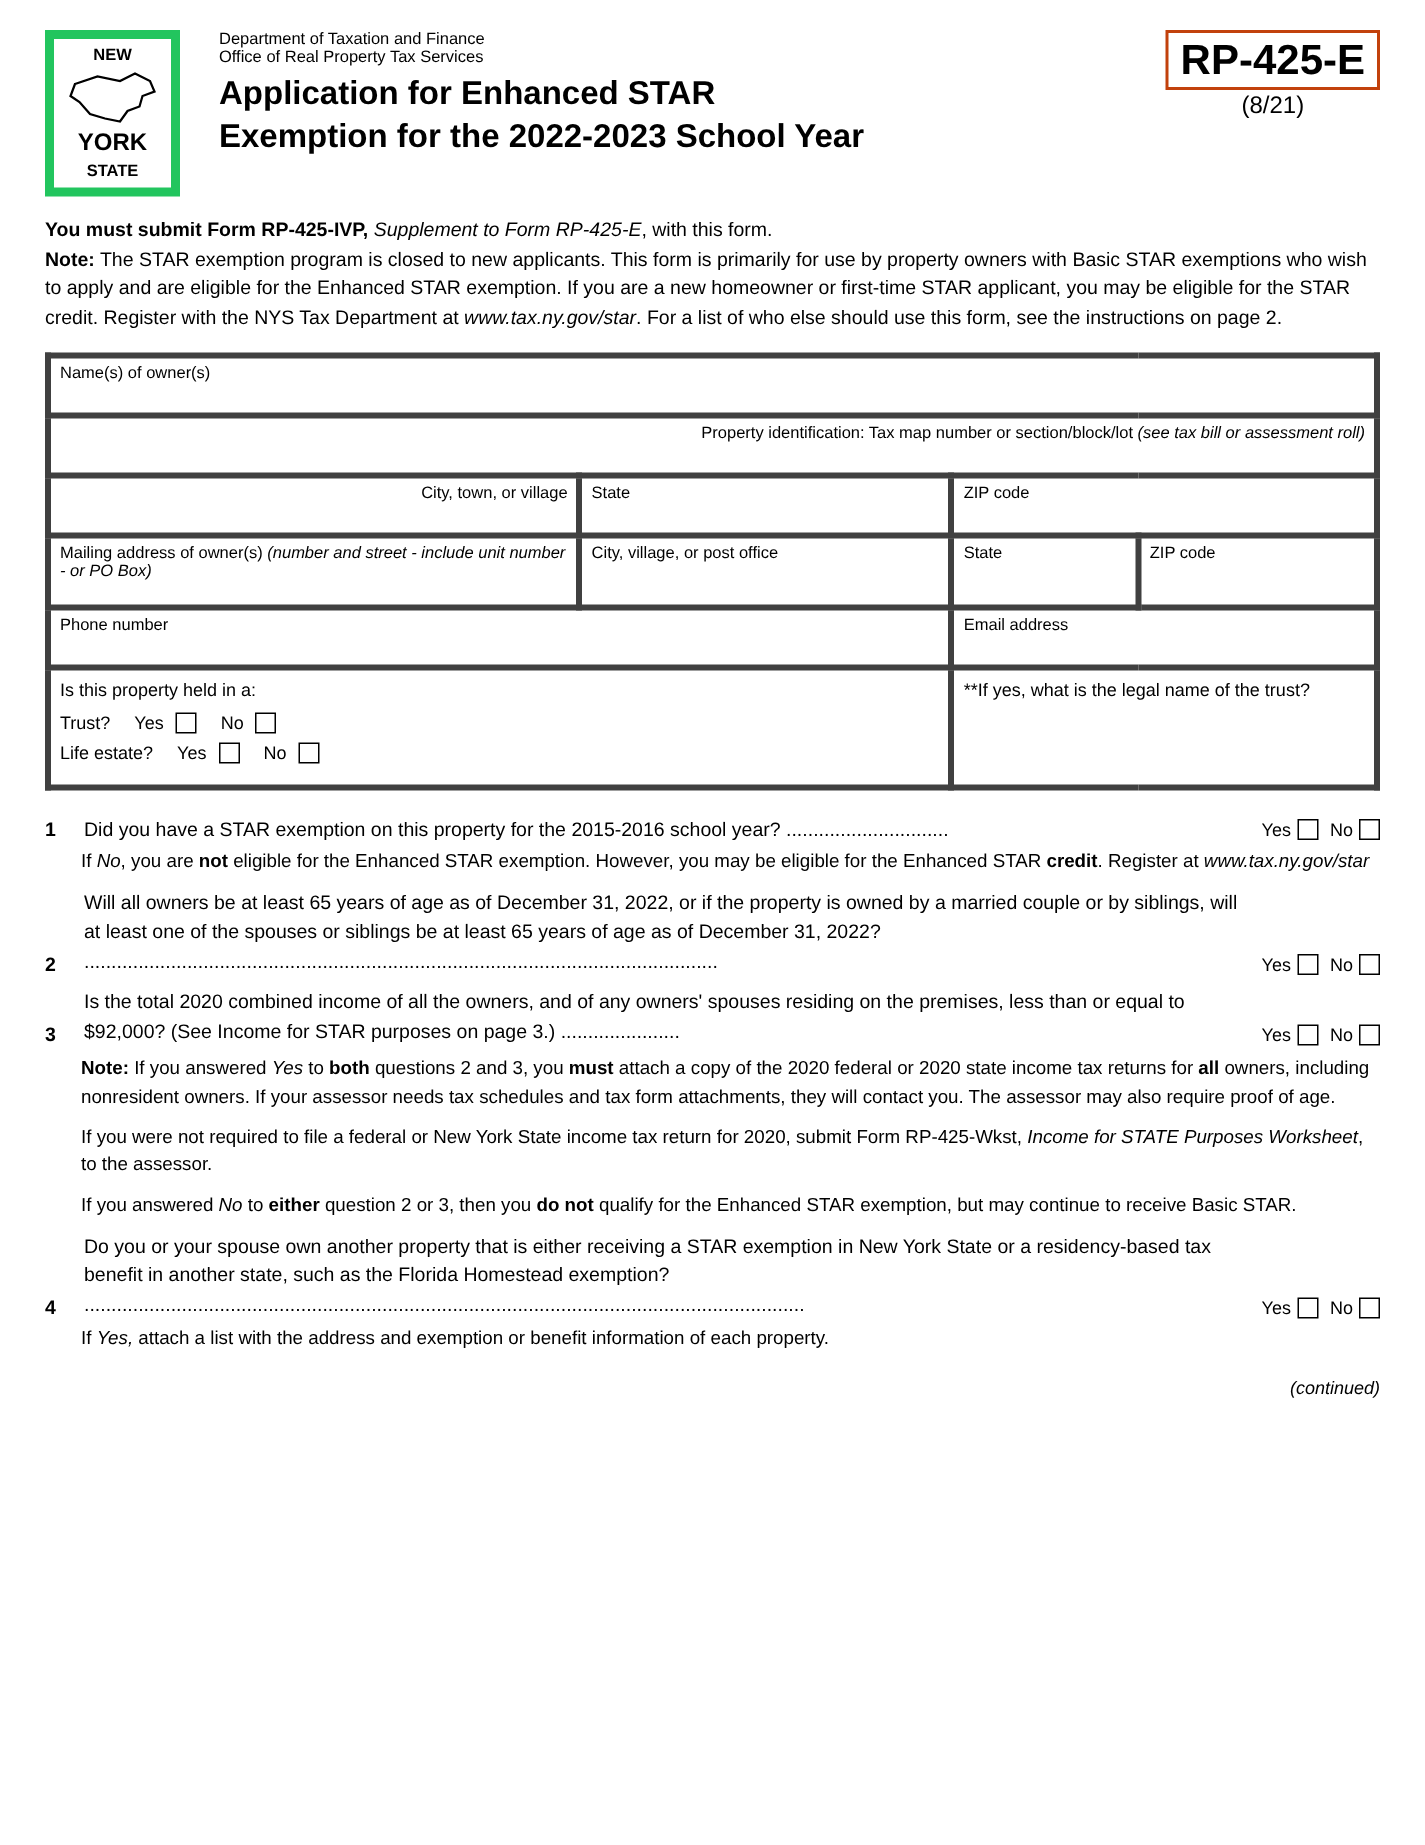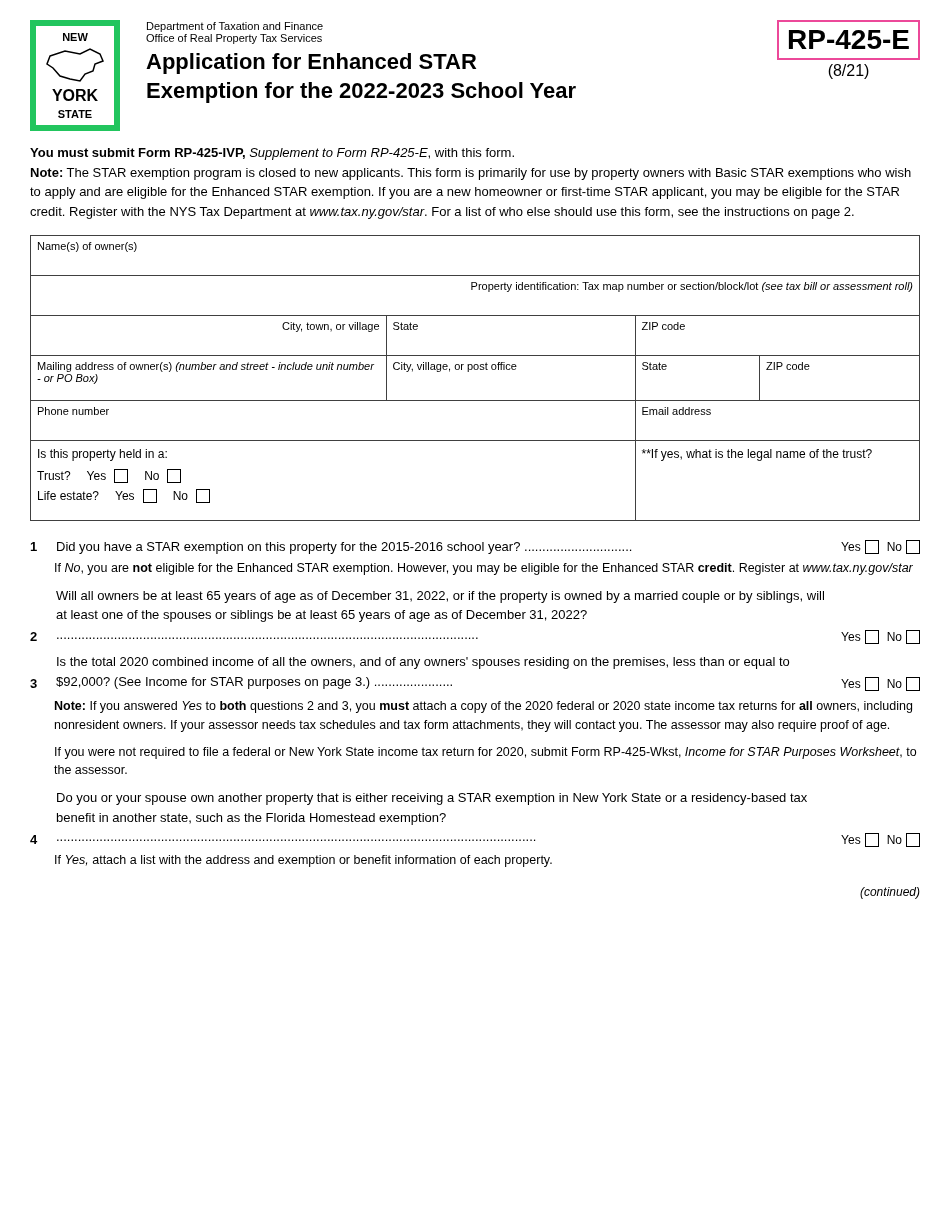--- a/index.html
+++ b/index.html
@@ -48,21 +48,21 @@
       line-height: 1.3;
     }
     .header-right {
       text-align: right;
       flex-shrink: 0;
       margin-left: 16px;
     }
     .form-number {
       font-size: 28px;
       font-weight: bold;
-      border: 2px solid #ec4899;
+      border: 2px solid #c2410c;
       padding: 2px 8px;
       display: inline-block;
     }
     .form-date {
       font-size: 16px;
       text-align: center;
       margin-top: 2px;
     }
     .intro-text {
       margin-bottom: 14px;
@@ -70,21 +70,21 @@
       line-height: 1.5;
     }
     .intro-text .bold { font-weight: bold; }
     .intro-text .italic { font-style: italic; }
     .form-table {
       width: 100%;
       border-collapse: collapse;
       margin-bottom: 16px;
     }
     .form-table td, .form-table th {
-      border: 1px solid #404040;
+      border: 4px solid #404040;
       padding: 4px 6px;
       vertical-align: top;
       font-size: 12px;
     }
     .field-label {
       font-size: 11px;
       color: #000;
       display: block;
       margin-bottom: 12px;
     }
@@ -304,21 +304,24 @@
         <span style="font-size:12px;">Yes</span>
         <span class="checkbox-box"></span>
         <span style="font-size:12px; margin-left:4px;">No</span>
         <span class="checkbox-box"></span>
       </span>
     </div>
     <div class="note-block" style="margin-top:6px;">
       <span class="bold">Note:</span><span> If you answered </span><span class="italic">Yes</span><span> to </span><span class="bold">both</span><span> questions 2 and 3, you </span><span class="bold">must</span><span> attach a copy of the 2020 federal or 2020 state income tax returns for </span><span class="bold">all</span><span> owners, including nonresident owners. If your assessor needs tax schedules and tax form attachments, they will contact you. The assessor may also require proof of age.</span>
     </div>
     <div class="note-block" style="margin-top:6px;">
-      <span>If you were not required to file a federal or New York State income tax return for 2020, submit Form RP-425-Wkst, </span><span class="italic">Income for STAR Purposes Worksheet</span><span>, to the assessor.</span>
+      <span>If you were not required to file a federal or New York State income tax return for 2020, submit Form RP-425-Wkst, </span><span class="italic">Income for STATE Purposes Worksheet</span><span>, to the assessor.</span>
+    </div>
+    <div class="note-block" style="margin-top:6px;">
+      <span>If you answered </span><span class="italic">No</span><span> to </span><span class="bold">either</span><span> question 2 or 3, then you </span><span class="bold">do not</span><span> qualify for the Enhanced STAR exemption, but may continue to receive Basic STAR.</span>
     </div>
   </div>
 
   <div style="margin-bottom: 8px;">
     <div style="display:flex; align-items:flex-end;">
       <span class="q-number">4</span>
       <span style="flex:1; line-height:1.5; font-size:13px;">
         <span>Do you or your spouse own another property that is </span><span class="bold">either</span><span> receiving a STAR exemption in New York State </span><span class="bold">or</span><span> a residency-based tax benefit in another state, such as the Florida Homestead exemption? .....................................................................................................................................</span>
       </span>
       <span style="display:flex; align-items:center; gap:4px; margin-left:6px; white-space:nowrap;">

